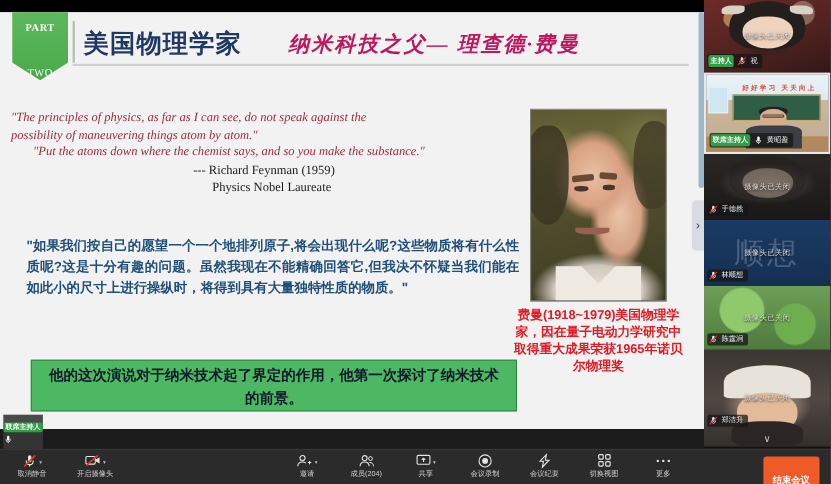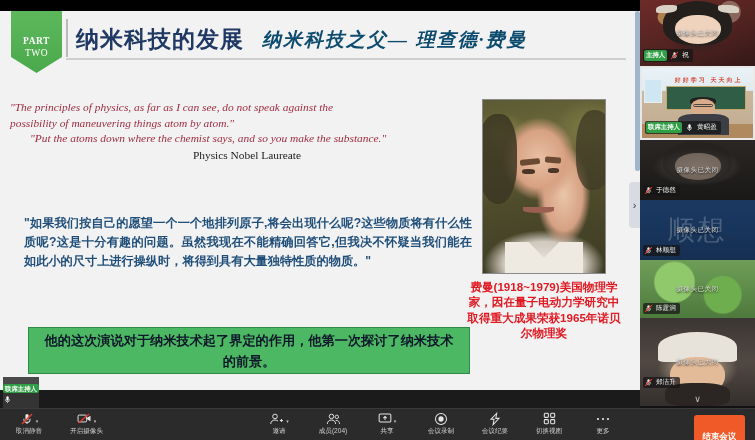--- a/index.html
+++ b/index.html
@@ -17,38 +17,38 @@
     position: absolute; left: 0; top: 11px; width: 640px; height: 384px;
     background: #f2f2f2;
   }
 
   
   .slide-header { position: absolute; left: 0; top: 0; width: 100%; height: 52px; }
   .part-badge {
     position: absolute; left: 11px; top: 0; width: 51px; height: 62px;
     background: linear-gradient(180deg,#5db85c 0%,#4aa94c 100%);
     clip-path: polygon(0 0, 100% 0, 100% 74%, 50% 100%, 0 74%);
-    display: flex; flex-direction: column; align-items: center; justify-content: center;
+    display: flex; flex-direction: column; align-items: center; justify-content: space-between;
     padding-top: 9px; color: #ffffff;
     font-family: "Liberation Serif", serif; letter-spacing: .5px;
   }
   .part-badge .l1 { font-size: 9.5px; font-weight: bold; line-height: 12px; }
   .part-badge .l2 { font-size: 9.5px; font-weight: normal; line-height: 12px; }
 
   .header-rule { position: absolute; left: 66px; top: 8px; width: 2px; height: 38px; background: #b9b9b9; }
   .header-baseline { position: absolute; left: 66px; top: 47px; width: 560px; height: 2px; background: #cfcfcf; }
 
   .title-cn {
     position: absolute; left: 76px; top: 13px;
     font-size: 23px; font-weight: bold; color: #1f3864;
     letter-spacing: 1px; white-space: nowrap;
   }
   .title-red {
     position: absolute; left: 262px; top: 16px;
-    font-size: 19px; font-weight: bold; color: #0c4a6e;
+    font-size: 19px; font-weight: bold; color: #be185d;
     font-family: "Liberation Serif", serif; font-style: italic;
     letter-spacing: 2px; white-space: nowrap;
   }
 
   
   .en-quote {
     position: absolute; left: 10px; top: 89px; width: 460px;
     color: #9e2b3f; font-size: 11.4px; line-height: 15.6px;
     font-family: "Liberation Serif", serif; font-style: italic;
   }
@@ -255,31 +255,32 @@
   <div id="stage">
     <div id="slide">
 
       <div class="slide-header">
         <div class="part-badge">
           <div class="l1">PART</div>
           <div class="l2">TWO</div>
         </div>
         <div class="header-rule"></div>
         <div class="header-baseline"></div>
-        <div class="title-cn">纳米科技的发展</div>
+        <div class="title-cn">美国物理学家</div>
         <div class="title-red">纳米科技之父— 理查德·费曼</div>
       </div>
 
       <div class="en-quote">
         <div>"The principles of physics, as far as I can see, do not speak against the</div>
         <div>possibility of maneuvering things atom by atom."</div>
         <div class="l3">"Put the atoms down where the chemist says, and so you make the substance."</div>
       </div>
 
       <div class="attr">
+        <div class="l1">--- Richard Feynman (1959)</div>
         <div class="l2">Physics Nobel Laureate</div>
       </div>
 
       <div class="cn-quote">"如果我们按自己的愿望一个一个地排列原子,将会出现什么呢?这些物质将有什么性质呢?这是十分有趣的问题。虽然我现在不能精确回答它,但我决不怀疑当我们能在如此小的尺寸上进行操纵时，将得到具有大量独特性质的物质。"</div>
 
       <div class="green-box">
         <span>他的这次演说对于纳米技术起了界定的作用，他第一次探讨了纳米技术的前景。</span>
       </div>
 
       <div class="photo-frame">

